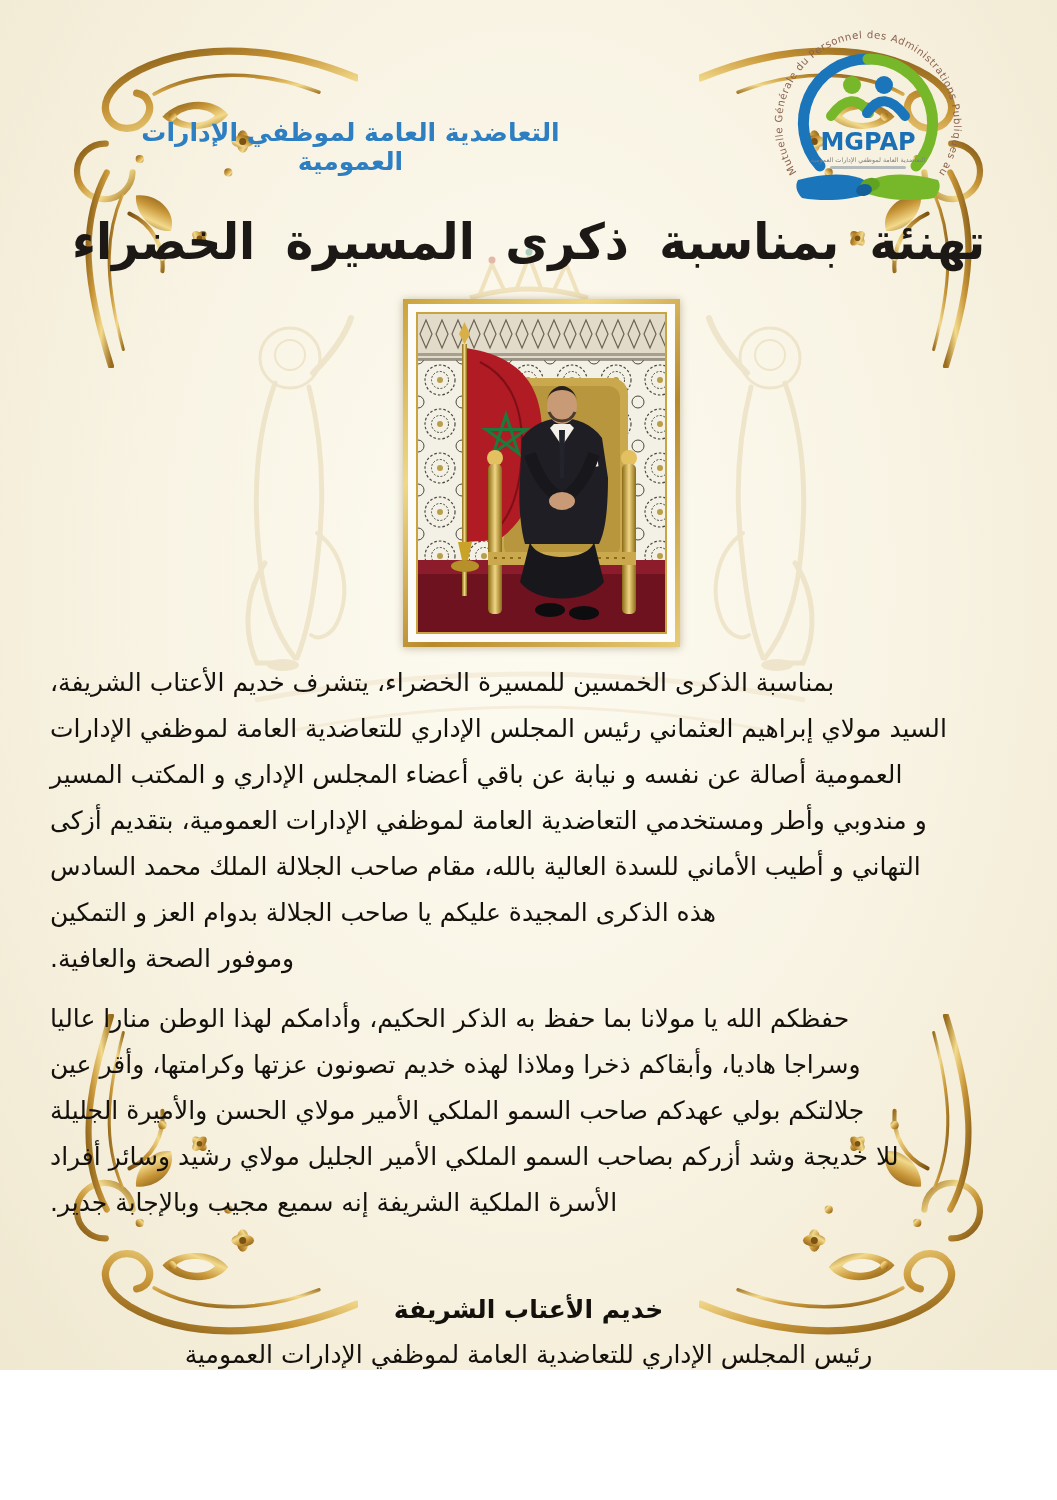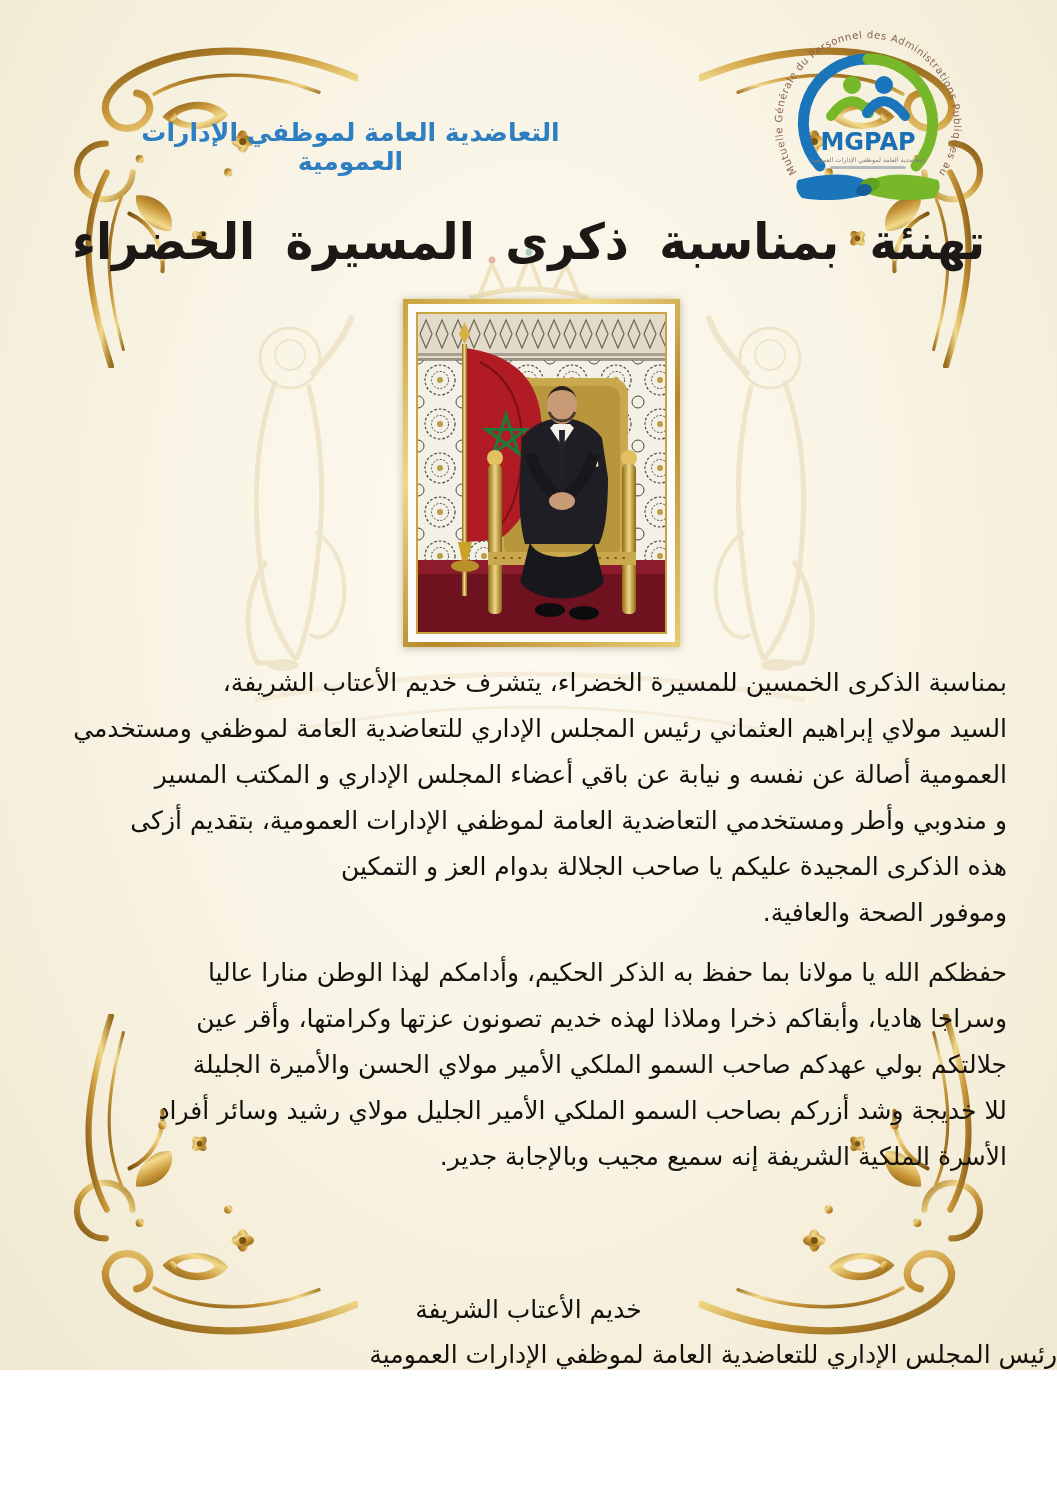--- a/index.html
+++ b/index.html
@@ -23,29 +23,29 @@
          font-size:47px;font-weight:bold;color:#1b1815;letter-spacing:1px;word-spacing:14px;
          transform:scaleY(1.06);z-index:3;}
   
   .photo-frame{position:absolute;left:403px;top:299px;width:277px;height:348px;box-sizing:border-box;
          background:linear-gradient(135deg,#caa23c,#f0d887 30%,#b8892a 60%,#e8cc74);
          padding:5px;box-shadow:0 1px 8px rgba(90,70,20,.35);z-index:3;}
   .photo-mat{width:100%;height:100%;box-sizing:border-box;background:#fdfcf8;padding:8px;}
   .photo-inner{width:100%;height:100%;box-sizing:border-box;border:2px solid #c9a43f;}
   .photo-inner svg{display:block;width:100%;height:100%;}
   
-  .body-text{position:absolute;left:50px;top:660px;width:957px;direction:rtl;text-align:right;
+  .body-text{position:absolute;left:50px;top:660px;width:957px;direction:rtl;text-align:left;
              color:#14110d;z-index:3;}
   .para{margin:0 0 14px 0;}
   .line{white-space:nowrap;line-height:46px;font-size:25px;}
   
   .signature{position:absolute;left:0;top:1288px;width:100%;text-align:center;direction:rtl;
              color:#14110d;z-index:3;}
-  .sig-title{font-size:25px;font-weight:normal;line-height:44px;}
-  .sig-line{font-size:25px;line-height:45px;text-align:right;}
+  .sig-title{font-size:25px;font-weight:bold;line-height:44px;}
+  .sig-line{font-size:25px;line-height:45px;}
 </style>
 </head>
 <body>
 
 <div class="page">
 
   <svg width="0" height="0" style="position:absolute">
     <defs>
       <linearGradient id="goldGrad" x1="0" y1="0" x2="1" y2="1">
         <stop offset="0" stop-color="#7a5212"></stop>
@@ -242,23 +242,24 @@
             <ellipse cx="166" cy="299" rx="15" ry="7" fill="#0d0d10"></ellipse>
           </g>
         </svg>
       </div>
     </div>
   </div>
 
   <div class="body-text">
     <div class="para">
       <div class="line">بمناسبة الذكرى الخمسين للمسيرة الخضراء، يتشرف خديم الأعتاب الشريفة،</div>
-      <div class="line">السيد مولاي إبراهيم العثماني رئيس المجلس الإداري للتعاضدية العامة لموظفي ومستخدمي</div>
+      <div class="line">السيد مولاي إبراهيم العثماني رئيس المجلس الإداري للتعاضدية العامة لموظفي الإدارات</div>
       <div class="line">العمومية أصالة عن نفسه و نيابة عن باقي أعضاء المجلس الإداري و المكتب المسير</div>
       <div class="line">و مندوبي وأطر ومستخدمي التعاضدية العامة لموظفي الإدارات العمومية، بتقديم أزكى</div>
+      <div class="line">التهاني و أطيب الأماني للسدة العالية بالله، مقام صاحب الجلالة الملك محمد السادس</div>
       <div class="line">هذه الذكرى المجيدة عليكم يا صاحب الجلالة بدوام العز و التمكين</div>
       <div class="line">وموفور الصحة والعافية.</div>
     </div>
     <div class="para">
       <div class="line">حفظكم الله يا مولانا بما حفظ به الذكر الحكيم، وأدامكم لهذا الوطن منارا عاليا</div>
       <div class="line">وسراجا هاديا، وأبقاكم ذخرا وملاذا لهذه خديم تصونون عزتها وكرامتها، وأقر عين</div>
       <div class="line">جلالتكم بولي عهدكم صاحب السمو الملكي الأمير مولاي الحسن والأميرة الجليلة</div>
       <div class="line">للا خديجة وشد أزركم بصاحب السمو الملكي الأمير الجليل مولاي رشيد وسائر أفراد</div>
       <div class="line">الأسرة الملكية الشريفة إنه سميع مجيب وبالإجابة جدير.</div>
     </div>

